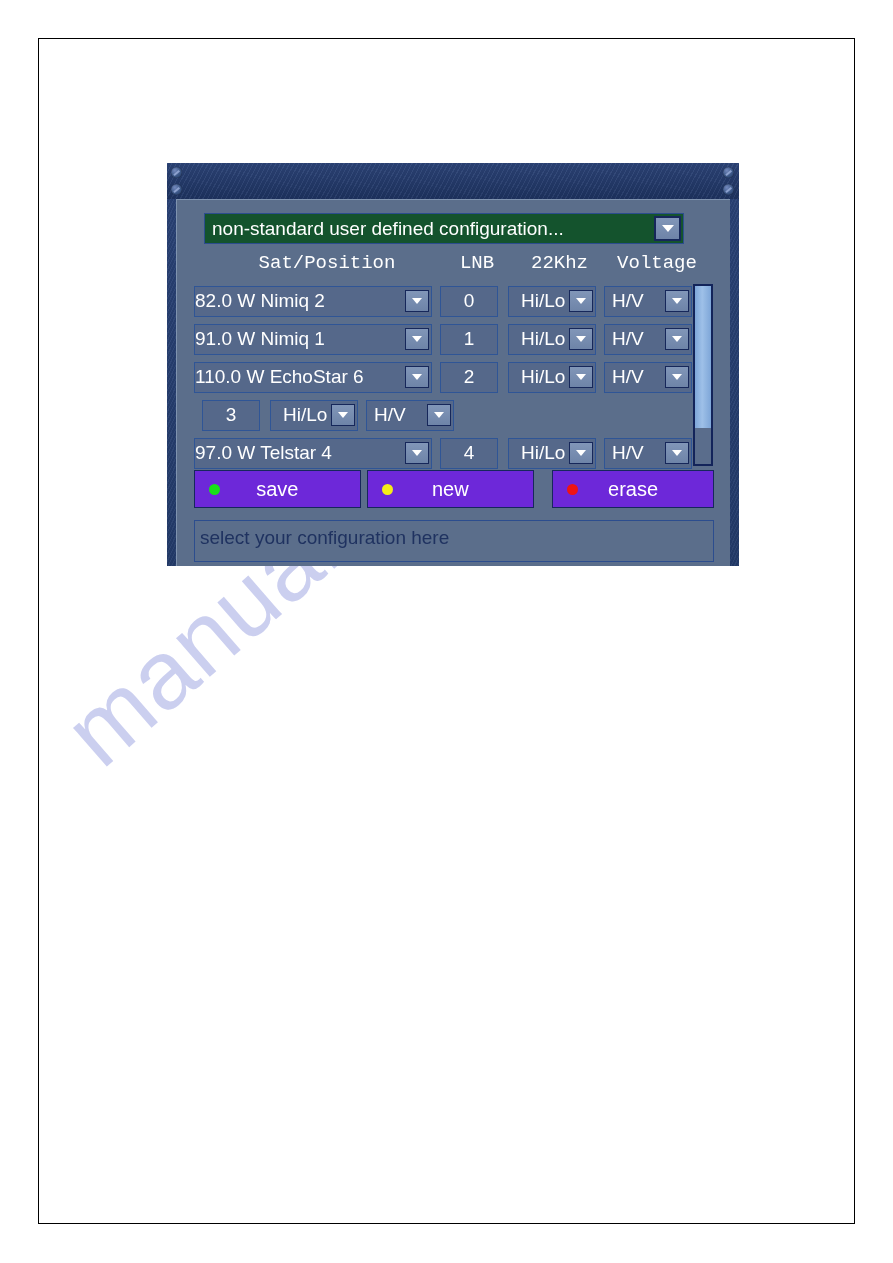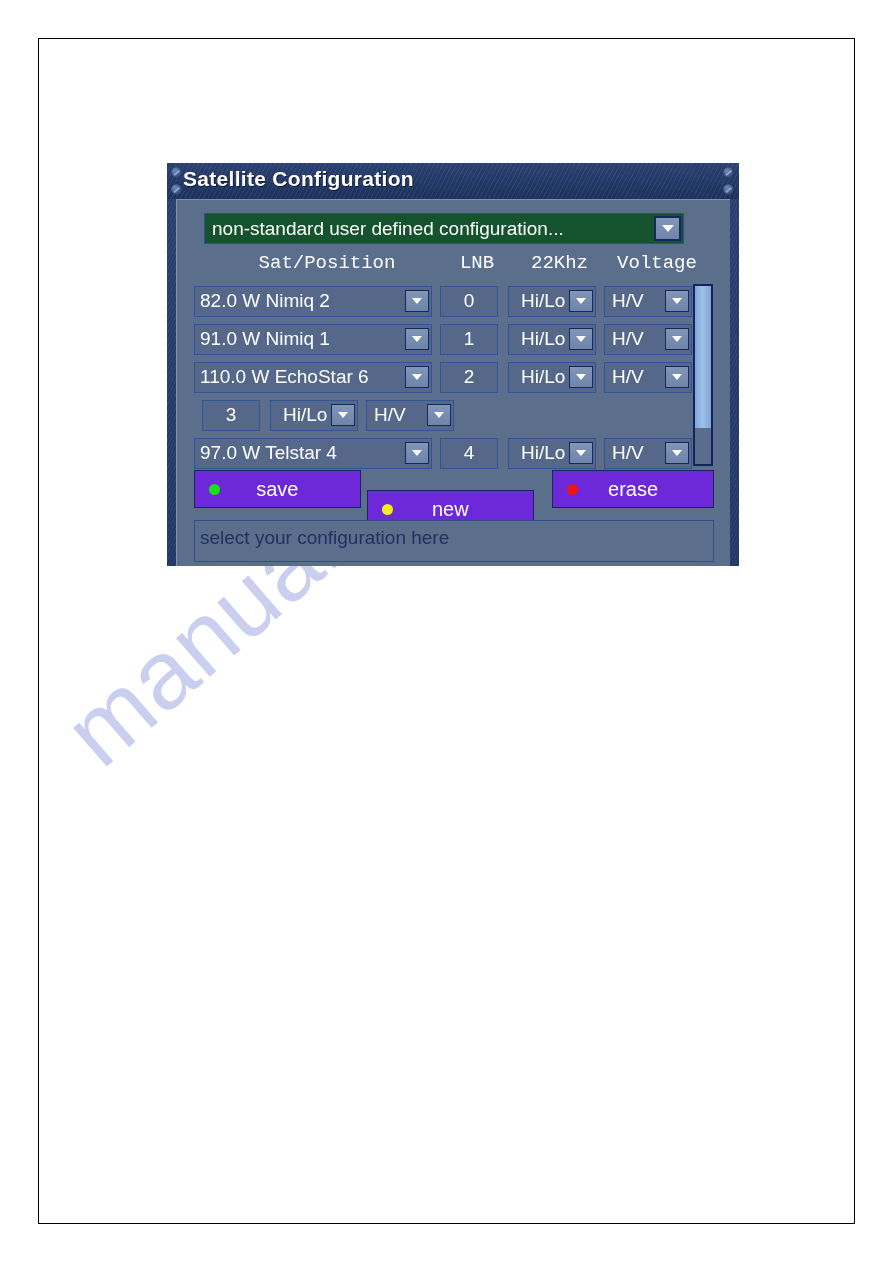--- a/index.html
+++ b/index.html
@@ -234,21 +234,20 @@
     border: 1px solid #2f5596;
     height: 31px;
     display: flex;
     align-items: center;
     color: #ffffff;
     font-size: 19px;
   }
   .cell-sat {
     width: 238px;
     justify-content: space-between;
-    padding-left: 5px;
   }
   .cell-lnb {
     width: 58px;
     margin-left: 8px;
     justify-content: center;
   }
   .cell-22k {
     width: 88px;
     margin-left: 10px;
     justify-content: space-between;
@@ -305,21 +304,21 @@
   .action-btn .led {
     position: absolute;
     left: 14px;
     top: 50%;
     margin-top: -5px;
     width: 11px;
     height: 11px;
     border-radius: 50%;
   }
   .btn-save  { width: 177px; }
-  .btn-new   { width: 178px; margin-left: 6px; margin-top: 20px; }
+  .btn-new   { width: 178px; margin-left: 6px; }
   .btn-erase { width: 172px; margin-left: 18px; }
 
   
   .status-strip {
     position: absolute;
     left: 17px;
     top: 320px;
     width: 520px;
     height: 42px;
     background: #5b6e8b;
@@ -343,21 +342,20 @@
 
 <div id="watermark">
   <div class="wm-text">manualshive.com</div>
   <div class="wm-dot"></div>
 </div>
 
 <div id="ui-shot">
   <div class="ui-frame">
 
     <div class="title-bar">
-      <div class="title-text">Satellite Configuration</div>
       <div class="rivet tl"></div>
       <div class="rivet bl"></div>
       <div class="rivet tr"></div>
       <div class="rivet br"></div>
     </div>
 
     <div class="panel-body">
 
       <div class="config-combo">
         <div class="combo-label">non-standard user defined configuration...</div>

